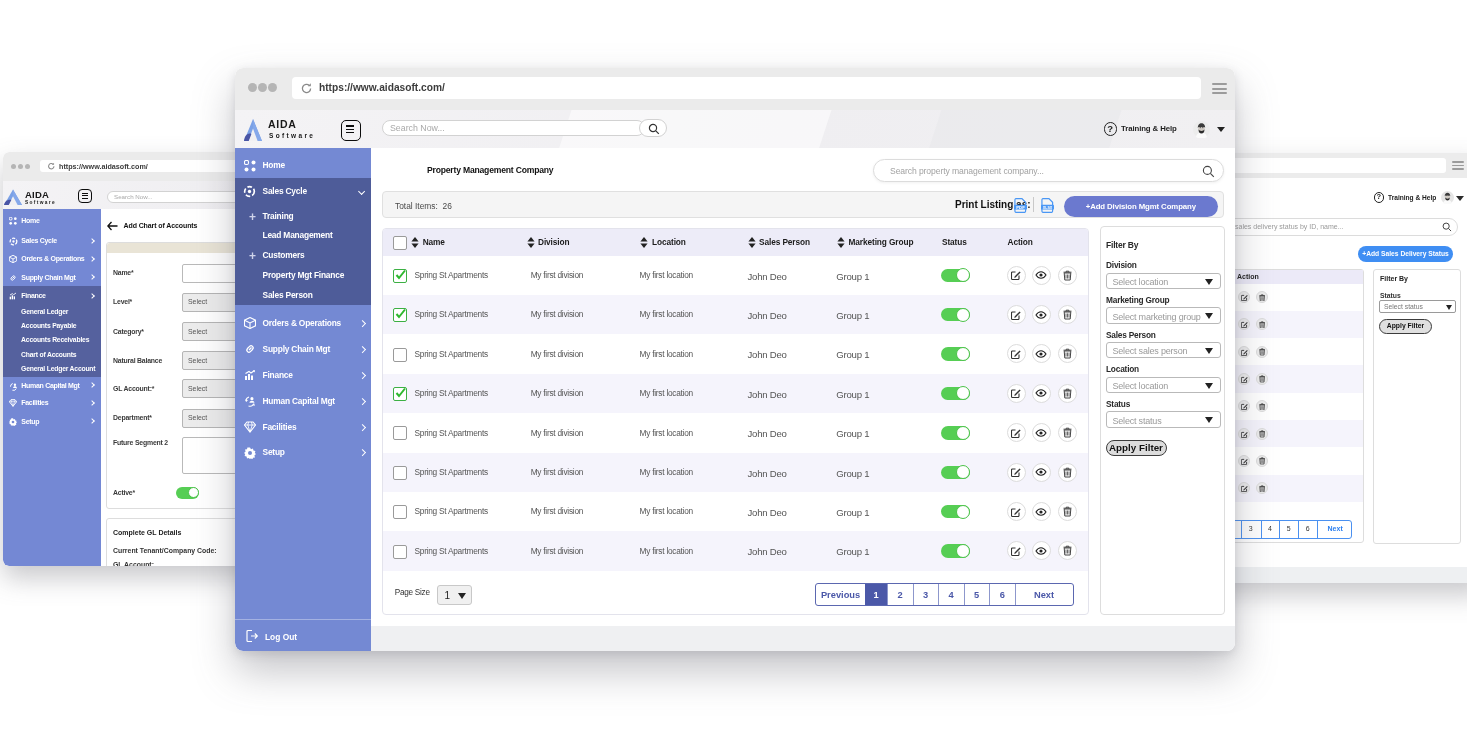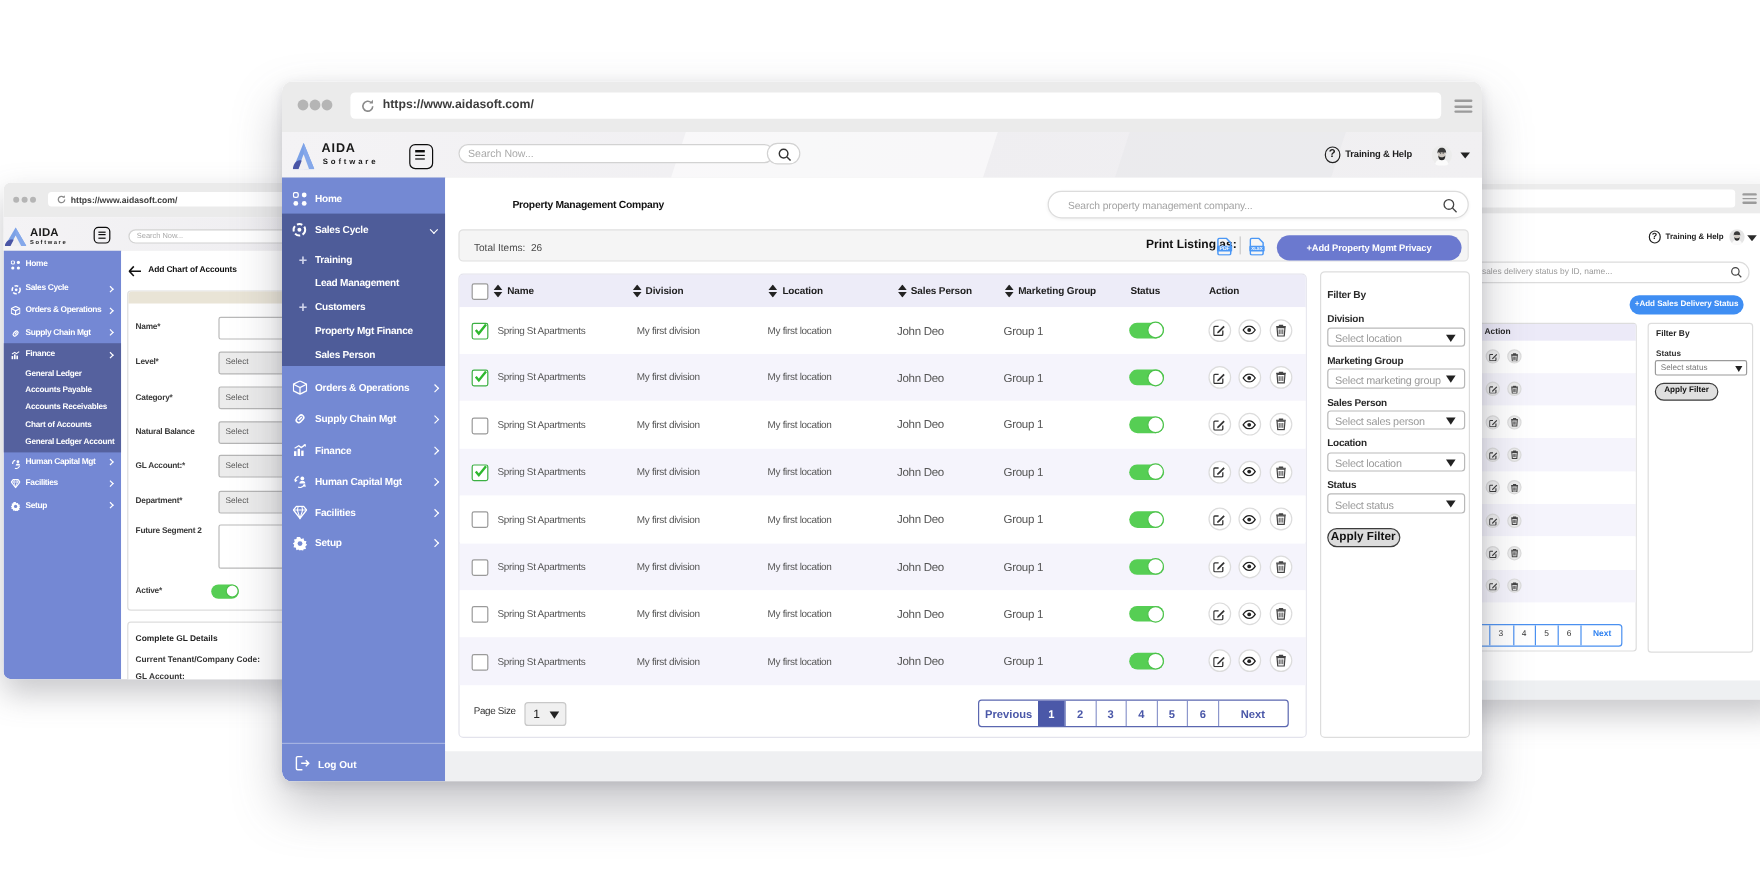--- a/index.html
+++ b/index.html
@@ -499,21 +499,21 @@
           <path d="M2.5 0.5 h6 l4 4 v9.5 a1.5 1.5 0 0 1 -1.5 1.5 h-8.5 a1.5 1.5 0 0 1 -1.5 -1.5 v-12 a1.5 1.5 0 0 1 1.5 -1.5 z" fill="none" stroke="#4a97f5" stroke-width="1.3"></path>
           <rect x="0" y="7.2" width="14" height="5.2" rx="1" fill="#4a97f5"></rect>
           <text x="7" y="11.4" font-size="4.6" fill="#fff" text-anchor="middle" font-weight="bold" font-family="Liberation Sans">PDF</text>
         </svg>
     <div class="abs" style="left:661.5px;top:49px;width:1px;height:15px;background:#c9c9c9;"></div>
     <svg class="abs" style="left:670px;top:50px;" width="13" height="15" viewBox="0 0 14 16">
           <path d="M2.5 0.5 h6 l4 4 v9.5 a1.5 1.5 0 0 1 -1.5 1.5 h-8.5 a1.5 1.5 0 0 1 -1.5 -1.5 v-12 a1.5 1.5 0 0 1 1.5 -1.5 z" fill="none" stroke="#4a97f5" stroke-width="1.3"></path>
           <rect x="0" y="7.2" width="14" height="5.2" rx="1" fill="#4a97f5"></rect>
           <text x="7" y="11.3" font-size="4" fill="#fff" text-anchor="middle" font-weight="bold" font-family="Liberation Sans">XLSX</text>
         </svg>
-    <div class="abs" style="left:692.7px;top:47.5px;width:154.3px;height:21.5px;border-radius:11px;background:#6b79cf;text-align:center;font-size:7.8px;letter-spacing:-0.1px;font-weight:bold;color:#fff;line-height:21.5px;">+Add Property Mgmt Privacy</div>
+    <div class="abs" style="left:692.7px;top:47.5px;width:154.3px;height:21.5px;border-radius:11px;background:#6b79cf;text-align:center;font-size:7.8px;letter-spacing:-0.1px;font-weight:bold;color:#fff;line-height:21.5px;">+Add Division Mgmt Company</div>
 
     <div class="tblC" style="left:11px;top:80px;">
       <div class="thC">
         <div class="cb" style="left:10px;top:6.5px;"></div>
         <svg class="abs" style="left:28px;top:7.5px;" width="8" height="11" viewBox="0 0 8 11">
               <path d="M4 0 L7.6 4.6 H0.4 Z" fill="#222"></path>
               <path d="M4 11 L7.6 6.4 H0.4 Z" fill="#222"></path>
             </svg>
         <div class="hcell" style="left:39.7px;top:7.5px;">Name</div>
         <svg class="abs" style="left:144px;top:7.5px;" width="8" height="11" viewBox="0 0 8 11">

